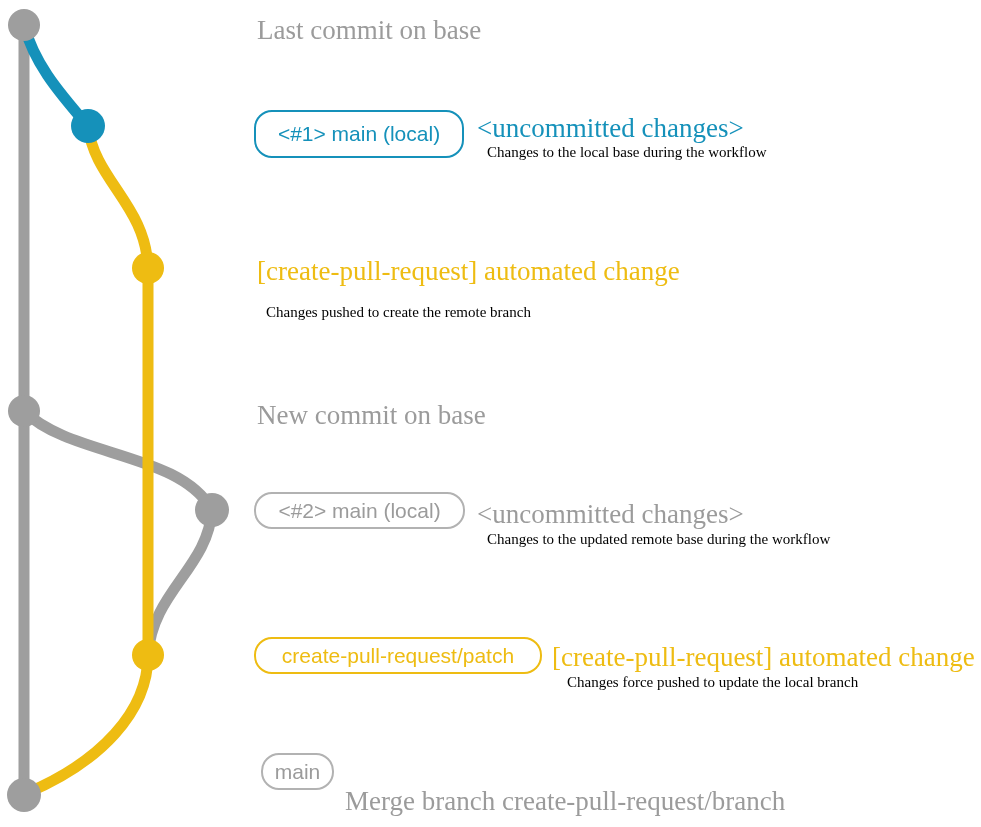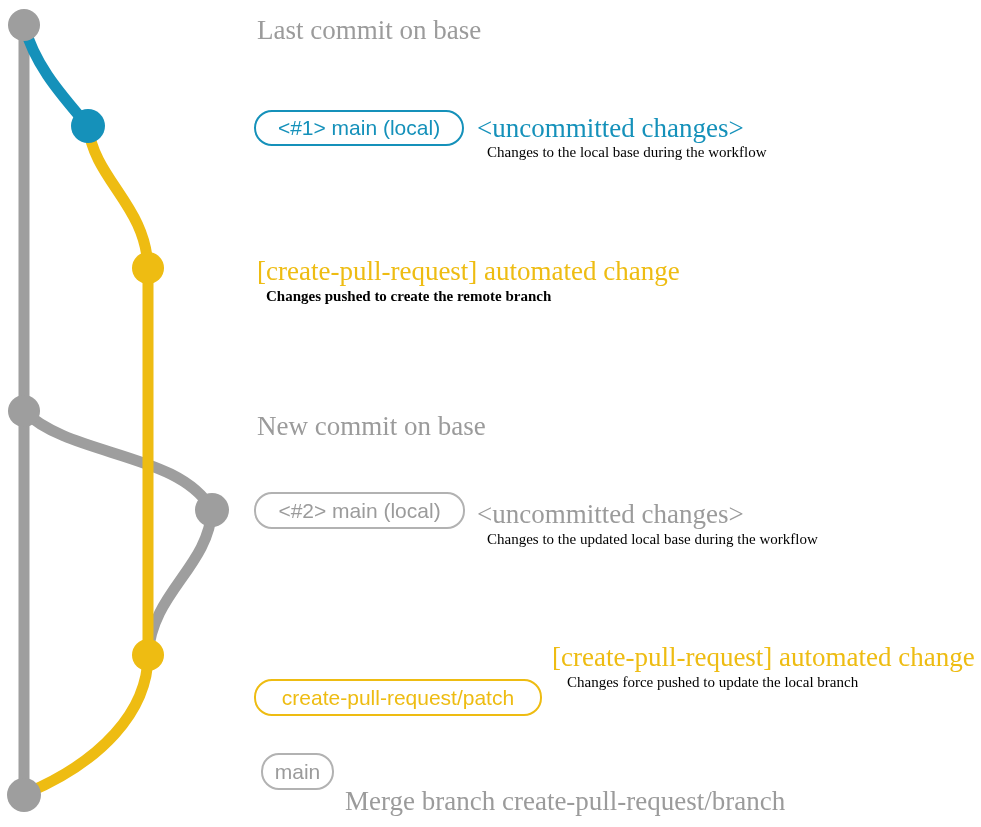--- a/index.html
+++ b/index.html
@@ -23,21 +23,21 @@
   .blue-label{color:var(--blue);}
   .yellow-label{color:var(--yellow);}
   .badge{
     display:flex;align-items:center;justify-content:center;
     border:2px solid;border-radius:18px;box-sizing:border-box;
     font-family:"Liberation Sans",sans-serif;font-size:21px;
     background:#ffffff;
   }
   .badge.blue{border-color:var(--blue);color:var(--blue);}
   .badge.gray{border-color:var(--gray-border);color:var(--gray-text);align-items:center;}
-  .badge.yellow{border-color:var(--yellow);color:var(--yellow);margin-top:42px;}
+  .badge.yellow{border-color:var(--yellow);color:var(--yellow);}
 </style>
 </head>
 <body>
 
 <svg id="graph" width="250" height="827" viewBox="0 0 250 827" aria-hidden="true">
     <path d="M24,25 L24,795" fill="none" stroke="#9e9e9e" stroke-width="11" stroke-linecap="round"></path>
     <path d="M24,411 C70,457 180,452 212,510" fill="none" stroke="#9e9e9e" stroke-width="11" stroke-linecap="round"></path>
     <path d="M212,510 C208,568 152,592 148,655" fill="none" stroke="#9e9e9e" stroke-width="11" stroke-linecap="round"></path>
     <path d="M24,25 C34,62 55,88 88,126" fill="none" stroke="#1591ba" stroke-width="11" stroke-linecap="round"></path>
     <path d="M88,126 C94,180 146,205 148,268" fill="none" stroke="#eebc12" stroke-width="11" stroke-linecap="round"></path>
@@ -47,36 +47,36 @@
     <circle cx="88" cy="126" r="17" fill="#1591ba"></circle>
     <circle cx="148" cy="268" r="16" fill="#eebc12"></circle>
     <circle cx="24" cy="411" r="16" fill="#9e9e9e"></circle>
     <circle cx="212" cy="510" r="17" fill="#9e9e9e"></circle>
     <circle cx="148" cy="655" r="16" fill="#eebc12"></circle>
     <circle cx="24" cy="795" r="17" fill="#9e9e9e"></circle>
   </svg>
 
 <div class="abs sans gray-label" style="left:257px;top:15px;">Last commit on base</div>
 
-<div class="abs badge blue" style="left:254px;top:110px;width:210px;height:36px;">
+<div class="abs badge blue" style="left:254px;top:110px;width:210px;height:48px;">
   <span>&lt;#1&gt; main (local)</span>
 </div>
 <div class="abs sans blue-label" style="left:477px;top:113px;">&lt;uncommitted changes&gt;</div>
 <div class="abs serif" style="left:487px;top:144px;">Changes to the local base during the workflow</div>
 
 <div class="abs sans yellow-label" style="left:257px;top:256px;">[create-pull-request] automated change</div>
-<div class="abs serif" style="left:266px;top:288px;font-weight:bold;">Changes pushed to create the remote branch</div>
+<div class="abs serif" style="left:266px;top:304px;">Changes pushed to create the remote branch</div>
 
-<div class="abs sans gray-label" style="left:257px;top:411px;">New commit on base</div>
+<div class="abs sans gray-label" style="left:257px;top:400px;">New commit on base</div>
 
 <div class="abs badge gray" style="left:254px;top:492px;width:211px;height:37px;">
   <span>&lt;#2&gt; main (local)</span>
 </div>
 <div class="abs sans gray-label" style="left:477px;top:499px;">&lt;uncommitted changes&gt;</div>
-<div class="abs serif" style="left:487px;top:531px;">Changes to the updated local base during the workflow</div>
+<div class="abs serif" style="left:487px;top:531px;">Changes to the updated remote base during the workflow</div>
 
 <div class="abs badge yellow" style="left:254px;top:637px;width:288px;height:37px;">
   <span>create-pull-request/patch</span>
 </div>
 <div class="abs sans yellow-label" style="left:552px;top:642px;">[create-pull-request] automated change</div>
 <div class="abs serif" style="left:567px;top:674px;">Changes force pushed to update the local branch</div>
 
 <div class="abs badge gray" style="left:261px;top:753px;width:73px;height:37px;">
   <span>main</span>
 </div>

